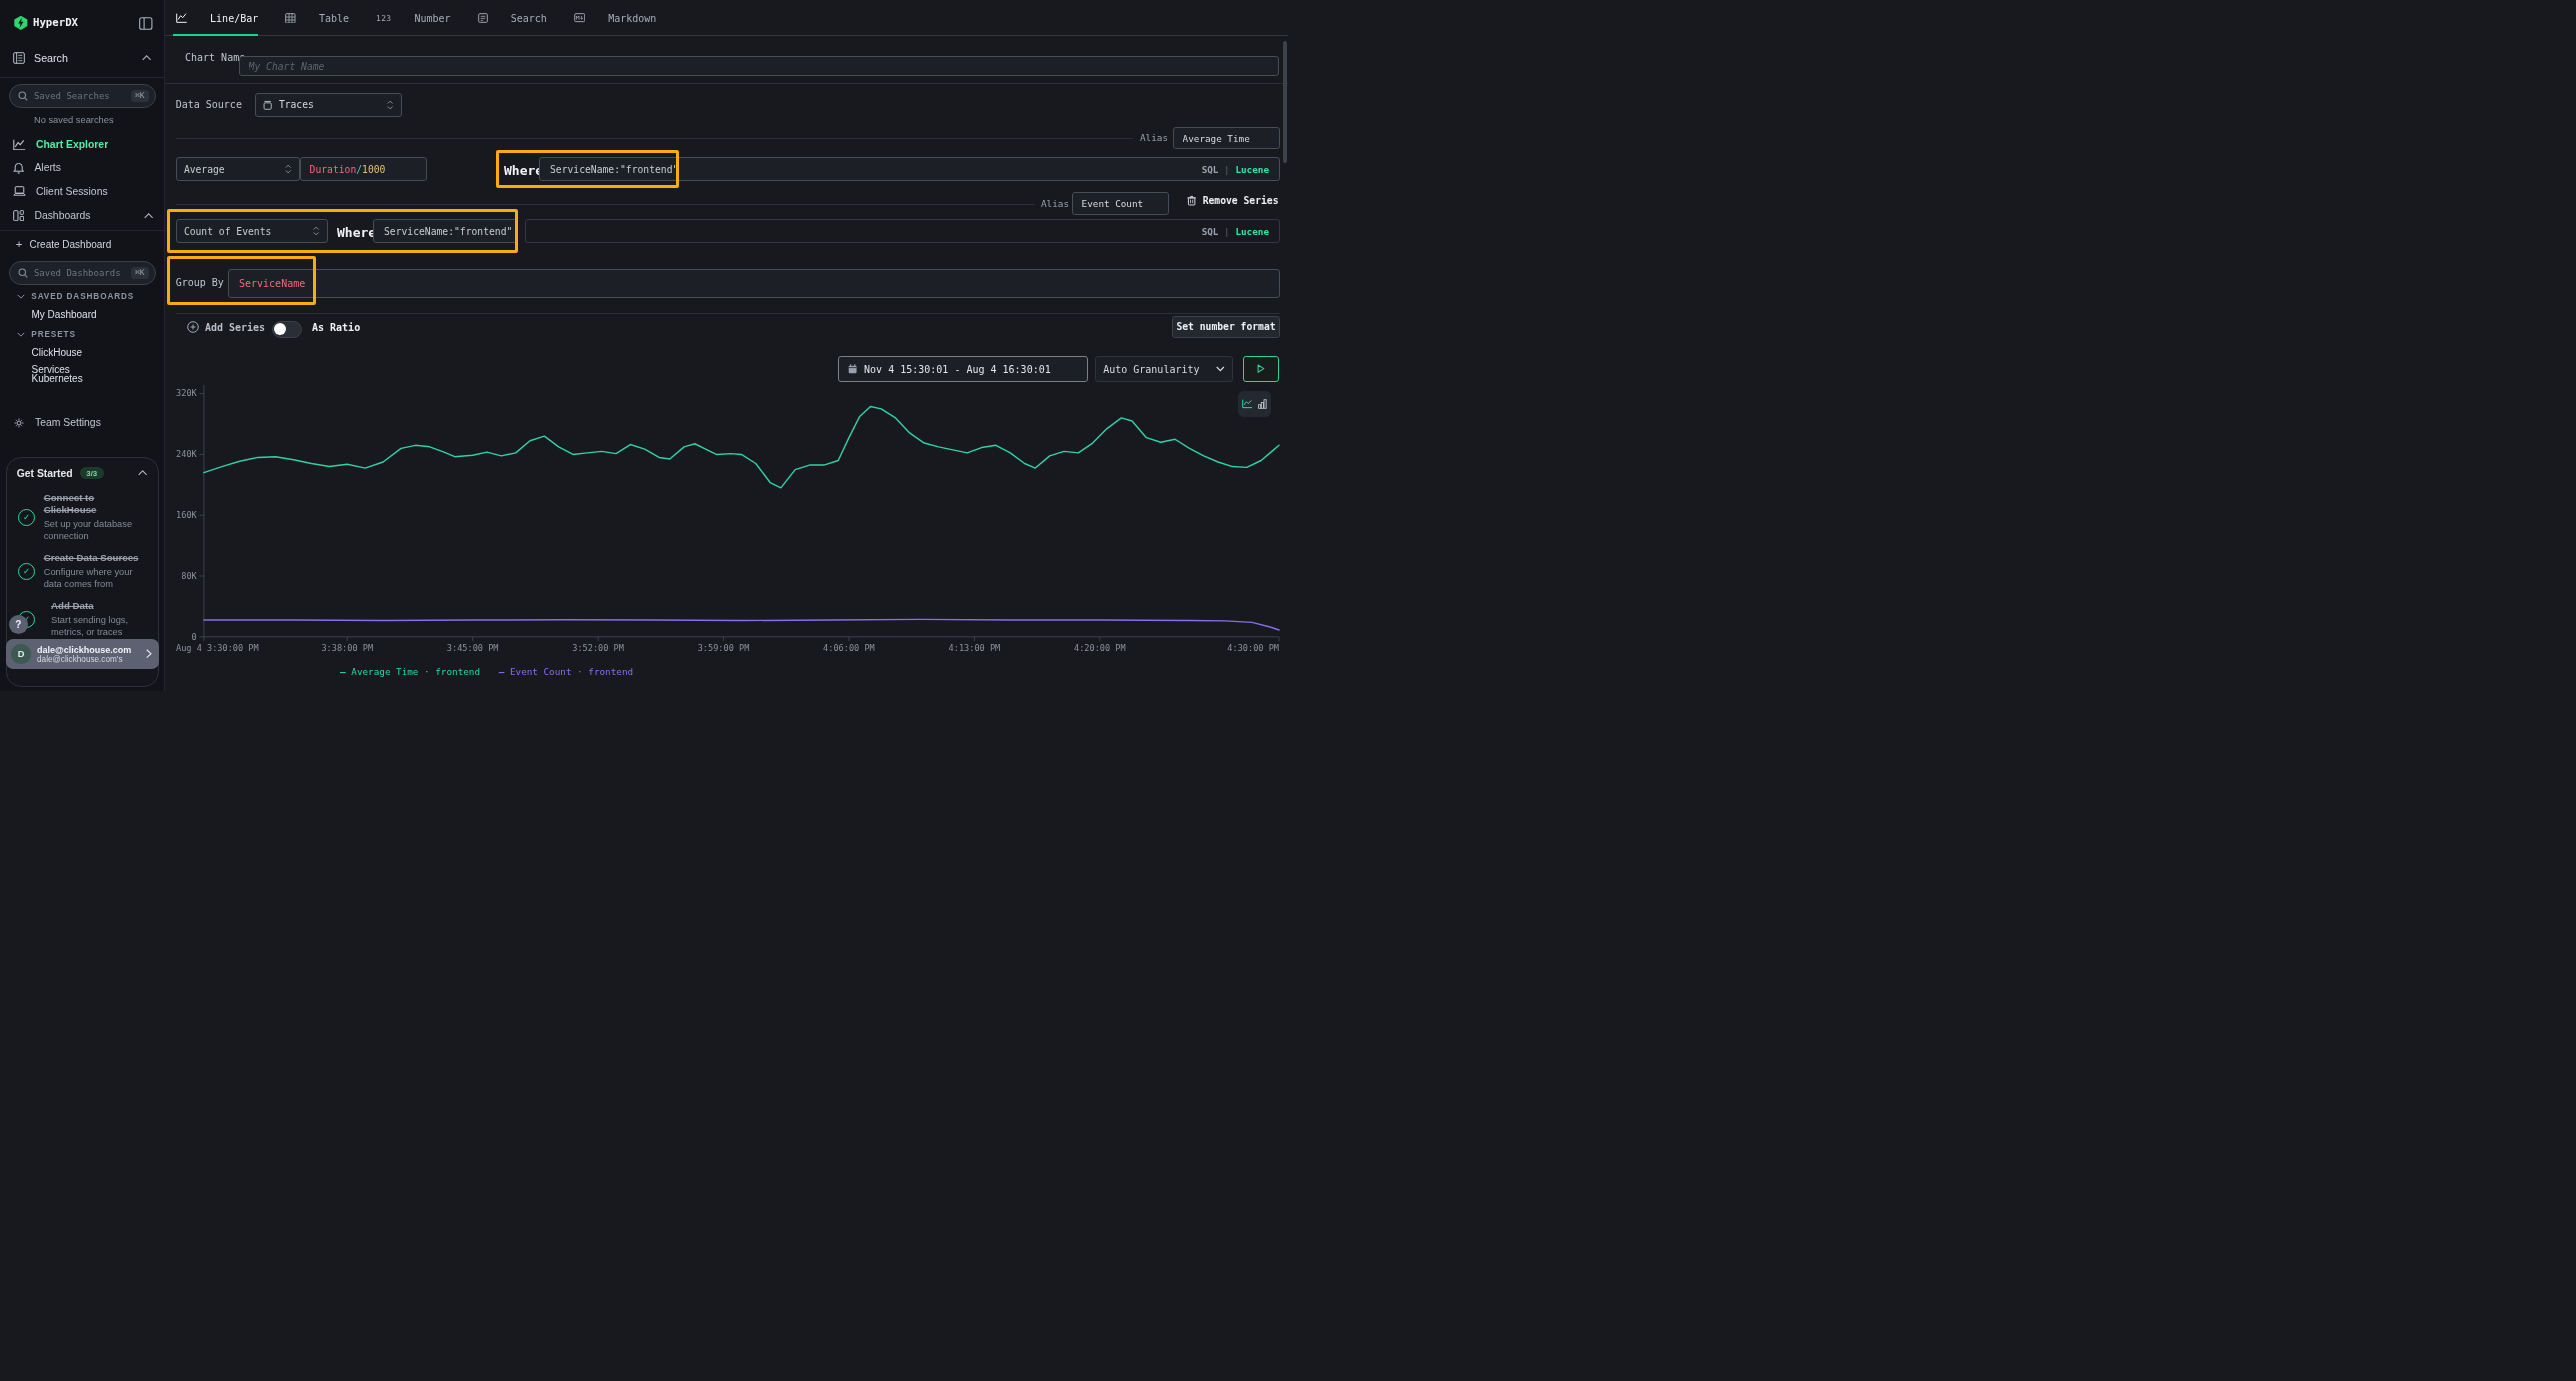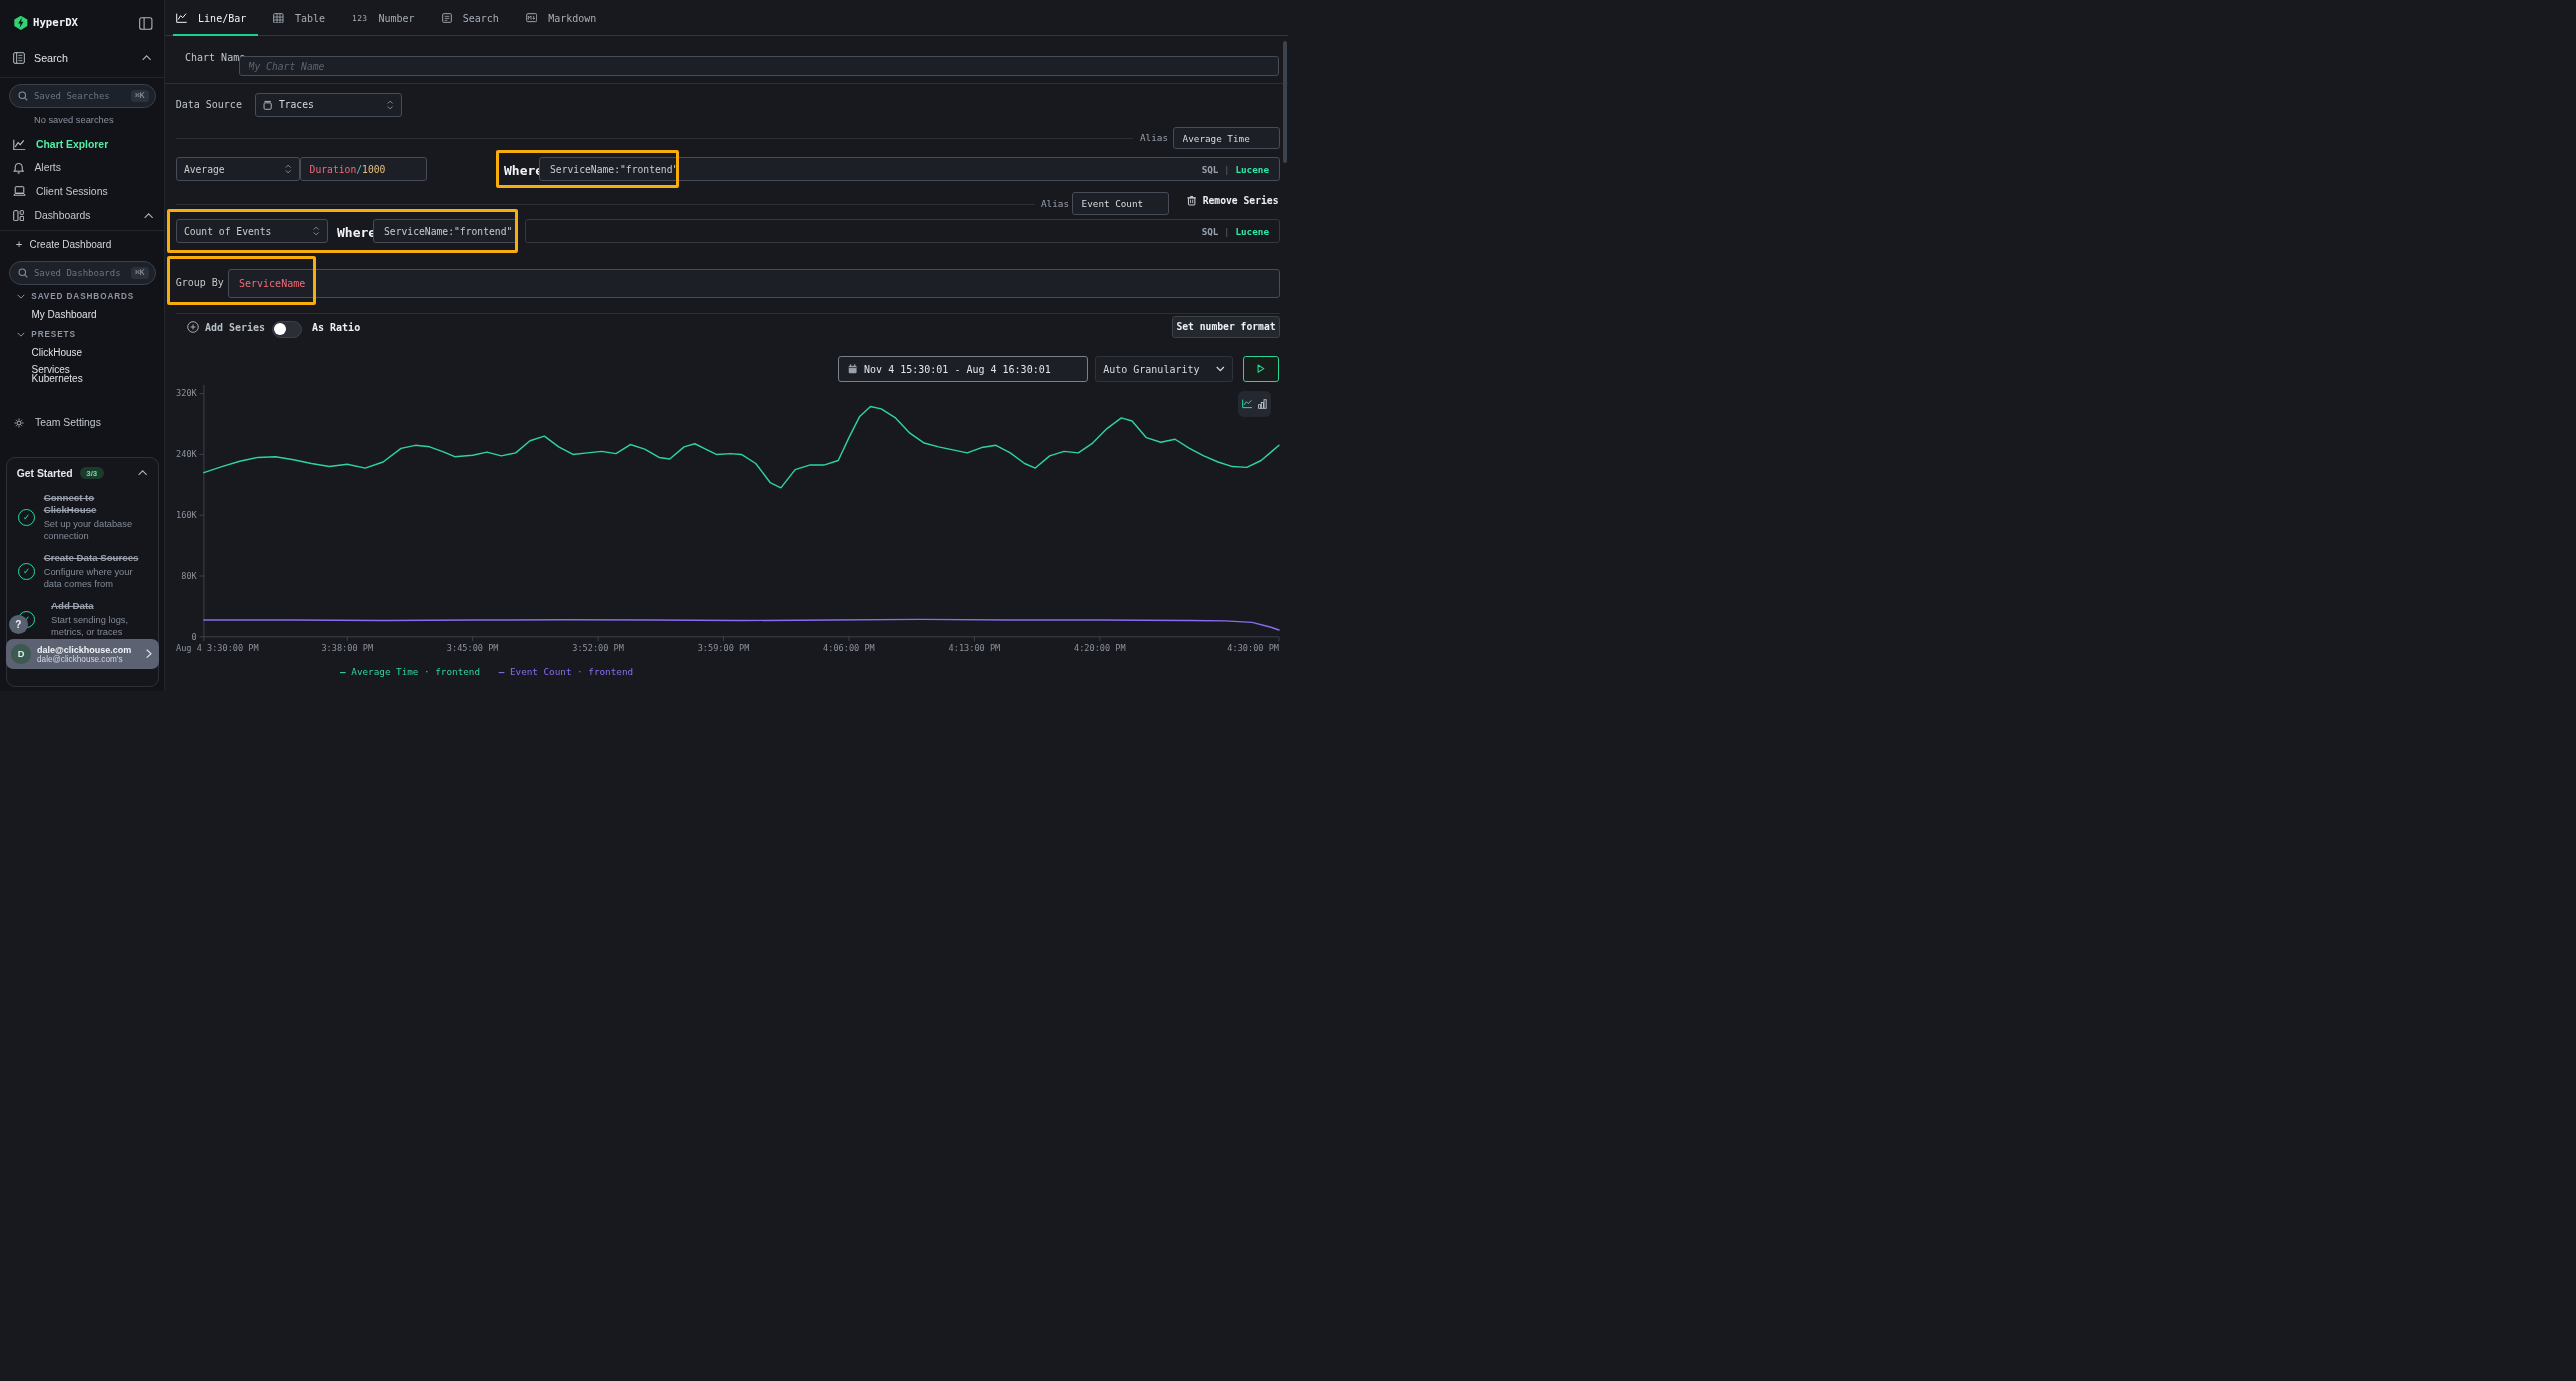--- a/index.html
+++ b/index.html
@@ -22,33 +22,33 @@
   .nav-item { position:absolute; left:0; width:165px; height:21.5px; display:flex; align-items:center;
               gap:10px; padding-left:13px; color:#c2c7cf; font-size:10.4px; cursor:pointer; }
   .nav-item .lbl { flex:1; }
   .sec-head { position:absolute; left:0; width:165px; display:flex; align-items:center; gap:6.4px;
               padding-left:17px; color:#8f96a3; font-size:8.2px; letter-spacing:0.9px; font-weight:bold; }
   .side-link { position:absolute; left:31.5px; color:#dfe2e8; font-size:10px; cursor:pointer; }
   svg.ic { display:block; }
 
   
   #gs-card { position:absolute; left:5.7px; top:457px; width:153px; height:230px;
-             border:0.7px solid #2c3139; border-radius:9px; background:#14161b; }
+             border:0.7px solid #2c3139; border-radius:15px; background:#14161b; }
   .gs-item-title { color:#9ba2ad; font-size:9.7px; font-weight:bold; text-decoration:line-through; line-height:12px; }
   .gs-item-sub { color:#848b97; font-size:9.3px; line-height:12px; margin-top:2.1px; }
   .gs-check { width:17px; height:17px; border-radius:50%; border:1.1px solid #2fd6a0; display:flex;
               align-items:center; justify-content:center; color:#2fd6a0; font-size:8.6px; flex:none; }
 
   #user-pill { position:absolute; left:5.7px; top:639px; width:153px; height:30px; border-radius:7.2px;
                background:#5c6271; display:flex; align-items:center; padding:0 7.2px 0 5.7px; gap:6.4px; cursor:pointer; }
 
   
   #main { position:absolute; left:165px; top:0; width:1123px; height:691px; }
   .tabline { position:absolute; left:0; top:35px; width:1123px; height:1.4px; background:#33373c; }
-  .tab { display:flex; align-items:center; gap:11px; font-size:10px; color:#a6acb6; cursor:pointer; height:36px; }
+  .tab { display:flex; align-items:center; gap:23px; font-size:10px; color:#a6acb6; cursor:pointer; height:36px; }
   .tab.active { color:#f0f2f5; }
   .lbl-dim { color:#c0c5cd; font-size:10px; }
   .tbox { background:#1c1f26; border:0.7px solid #474d58; border-radius:2.9px; color:#d8dce2;
           font-size:9.7px; display:flex; align-items:center; }
   input.tbox { padding:0 8.6px; font-family:"DejaVu Sans Mono",monospace; outline:none; }
   input.tbox::placeholder { color:#5e646e; }
   .selbox { background:#1b1e24; border:0.7px solid #474d58; border-radius:2.9px; color:#d6dae0;
             font-size:9.7px; display:flex; align-items:center; padding:0 7.2px; gap:6.4px; cursor:pointer; }
   .divider { position:absolute; height:0.7px; background:#2b2f36; }
   .hl { position:absolute; border:3.6px solid #f9ad0d; border-radius:2.1px; pointer-events:none; z-index:5; }

